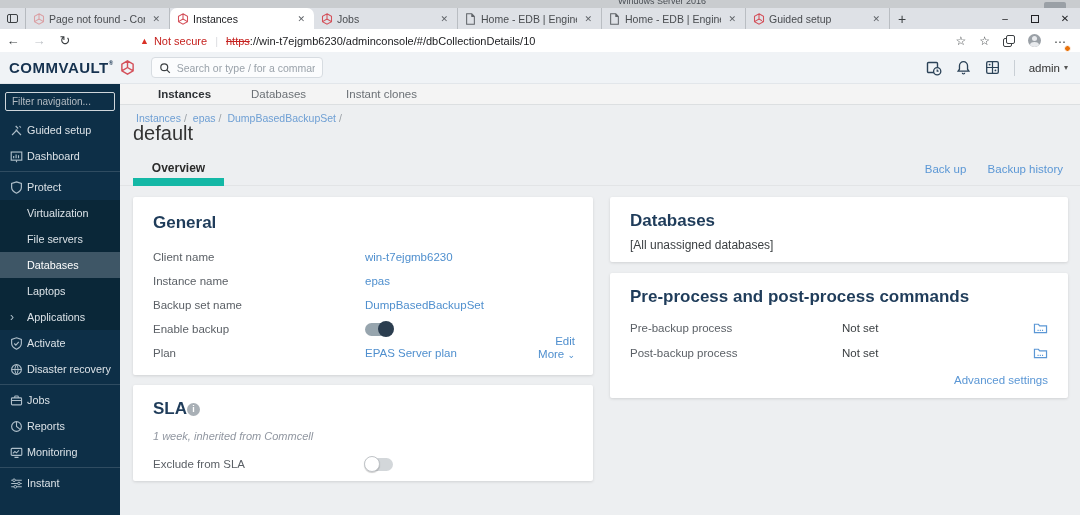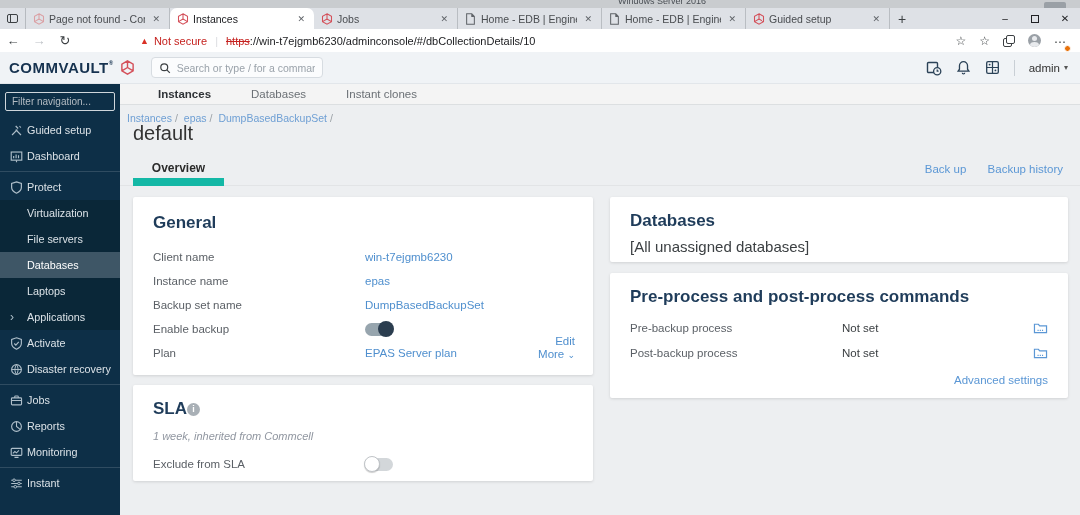--- a/index.html
+++ b/index.html
@@ -77,21 +77,21 @@
   .sb-div { border-top:1px solid rgba(255,255,255,.14); margin:2px 0; }
 
   
   .topnav { position:absolute; left:120px; top:84px; width:960px; height:21px; background:#f4f4f4; border-bottom:1px solid #dcdfe1; display:flex; align-items:center; font-size:11.5px; color:#6b7075; }
   .topnav .tn { margin-left:40px; cursor:pointer; }
   .topnav .tn.first { margin-left:38px; }
   .topnav .tn.on { color:#2f3337; font-weight:bold; }
 
   
   .main { position:absolute; left:120px; top:105px; width:960px; height:410px; background:#edeff1; }
-  .crumbs { position:absolute; left:7px; top:7px; font-size:10.5px;text-align:right; }
+  .crumbs { position:absolute; left:16px; top:7px; font-size:10.5px;text-align:right; }
   .crumbs a { color:#6e9fd4; text-decoration:none; cursor:pointer; }
   .crumbs .sep { color:#9aa0a6; margin:0 3px; }
   .pgtitle { position:absolute; left:13px; top:17px; font-size:20px; color:#333; }
   .tabrow { position:absolute; left:0; top:52px; width:960px; height:29px; border-bottom:1px solid #e2e4e6; }
   .ovtab { position:absolute; left:13px; top:0; width:91px; height:29px; display:flex; align-items:center; justify-content:center; font-size:12px; font-weight:bold; color:#2b2b2b; border-bottom:8px solid #14b8a6; cursor:pointer; }
   .tabrow .acts { position:absolute; right:17px; top:6px; font-size:11.5px; }
   .tabrow .acts a { color:#5b97d5; text-decoration:none; margin-left:18px; cursor:pointer; }
 
   .card { position:absolute; background:#fff; border-radius:2px; box-shadow:0 1px 3px rgba(0,0,0,.12); }
   .card h2 { font-size:17px; font-weight:bold; color:#1f3c5a; }
@@ -113,21 +113,21 @@
   .toggle.on { background:#97a5ae; }
   .toggle.on .knob { position:absolute; right:-1px; top:-1.5px; width:16px; height:16px; border-radius:50%; background:#2b3d4f; }
   .toggle.off { background:#d3d7da; }
   .toggle.off .knob { position:absolute; left:-1px; top:-1.5px; width:16px; height:16px; border-radius:50%; background:#fff; border:1px solid #c0c4c8; box-shadow:0 1px 1px rgba(0,0,0,.2); }
 
   .sla-head { display:flex; align-items:center; gap:0; }
   .info-ico { width:13px; height:13px; border-radius:50%; background:#a9b0b6; color:#fff; font-size:9px; font-weight:bold; display:flex; align-items:center; justify-content:center; }
   .sla-desc { margin-top:11px; font-size:11px; font-style:italic; color:#9096a0; }
   .sla-row { margin-top:10px; }
 
-  .dbs-val { margin-top:7px; font-size:15px; color:#3c4043; }
+  .dbs-val { margin-top:7px; font-size:12px; color:#3c4043; }
 
   .c-pre .rows { margin-top:8px; }
   .c-pre .frow { height:25px; }
   .c-pre .frow .plain { flex:1; }
   .browse { flex:none; cursor:pointer; display:flex; align-items:center; }
   .adv { text-align:right; margin-top:9px; font-size:11.5px; }
   .adv a { color:#5b97d5; text-decoration:none; cursor:pointer; }
 
   svg { display:block; }
 </style>

